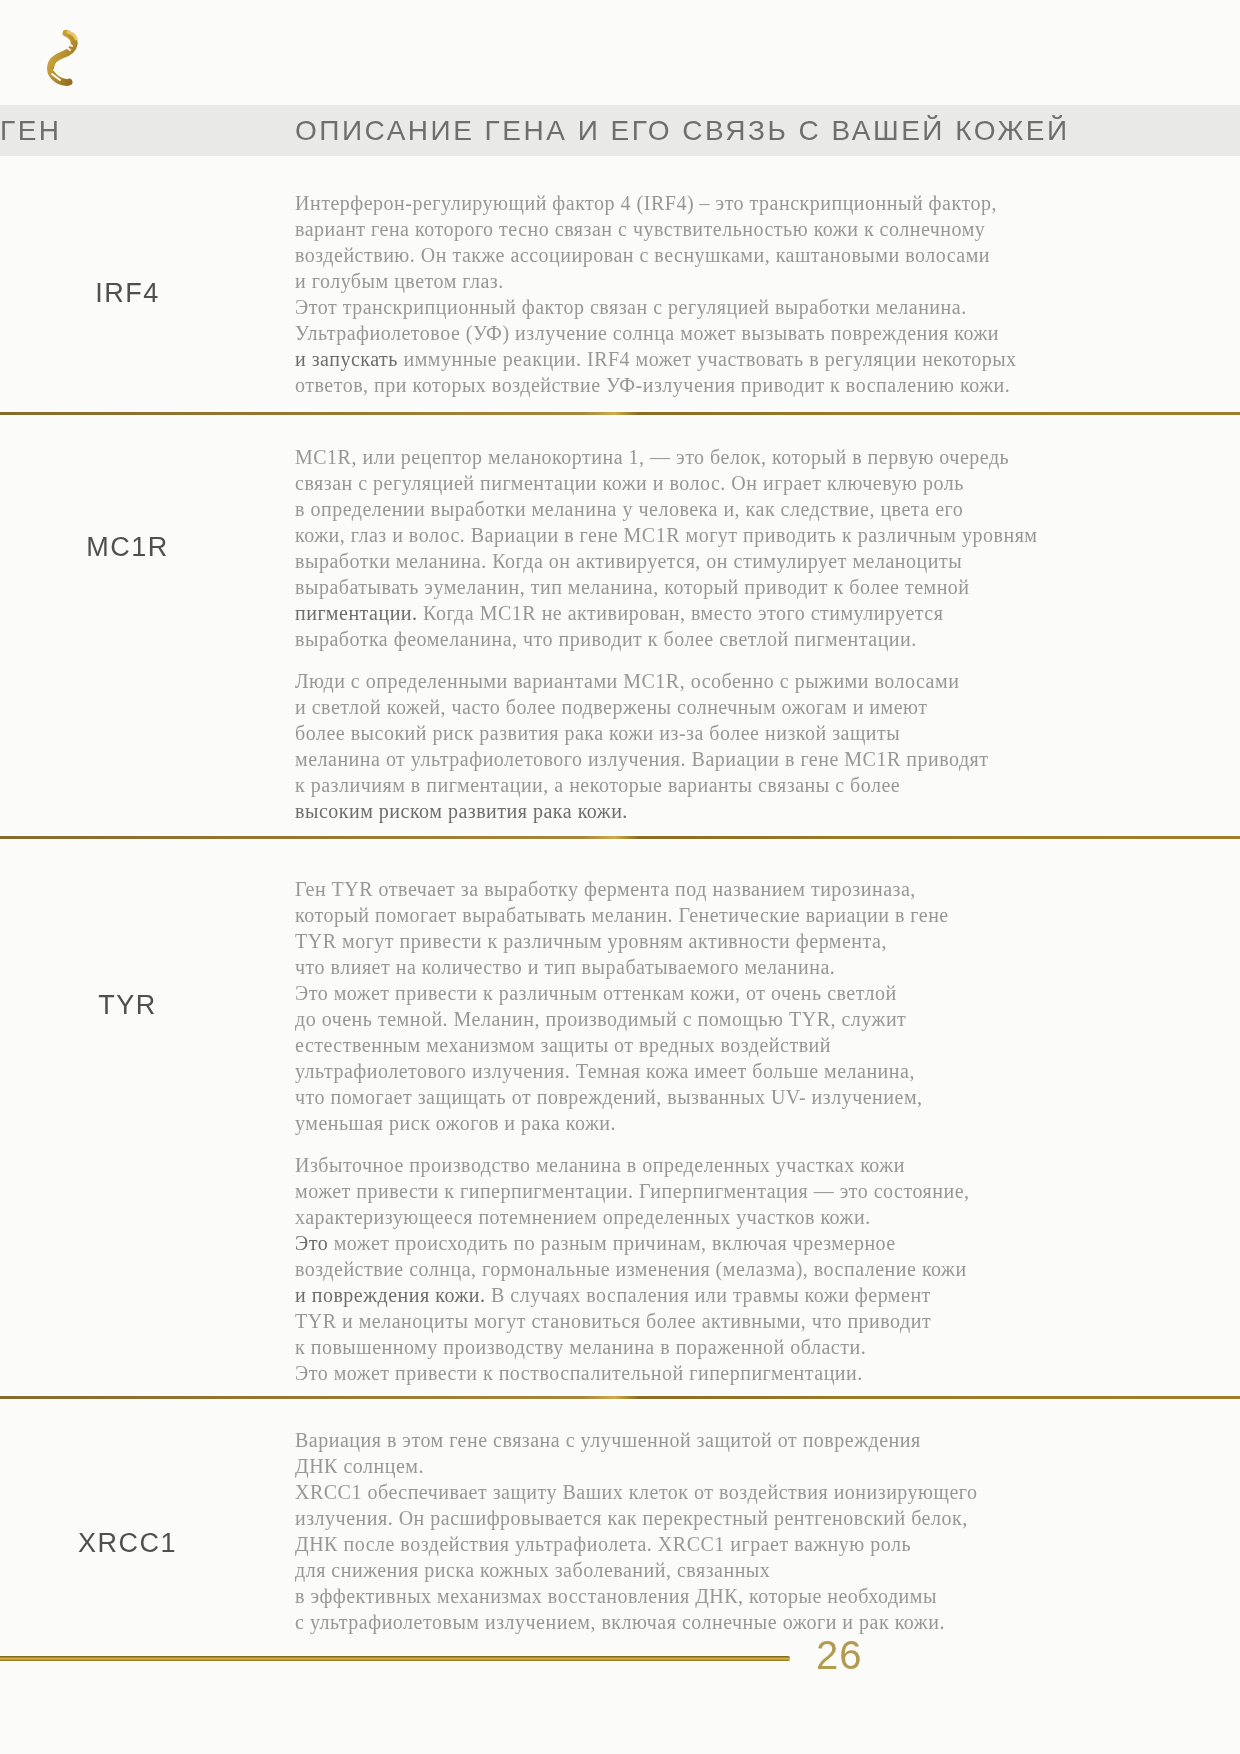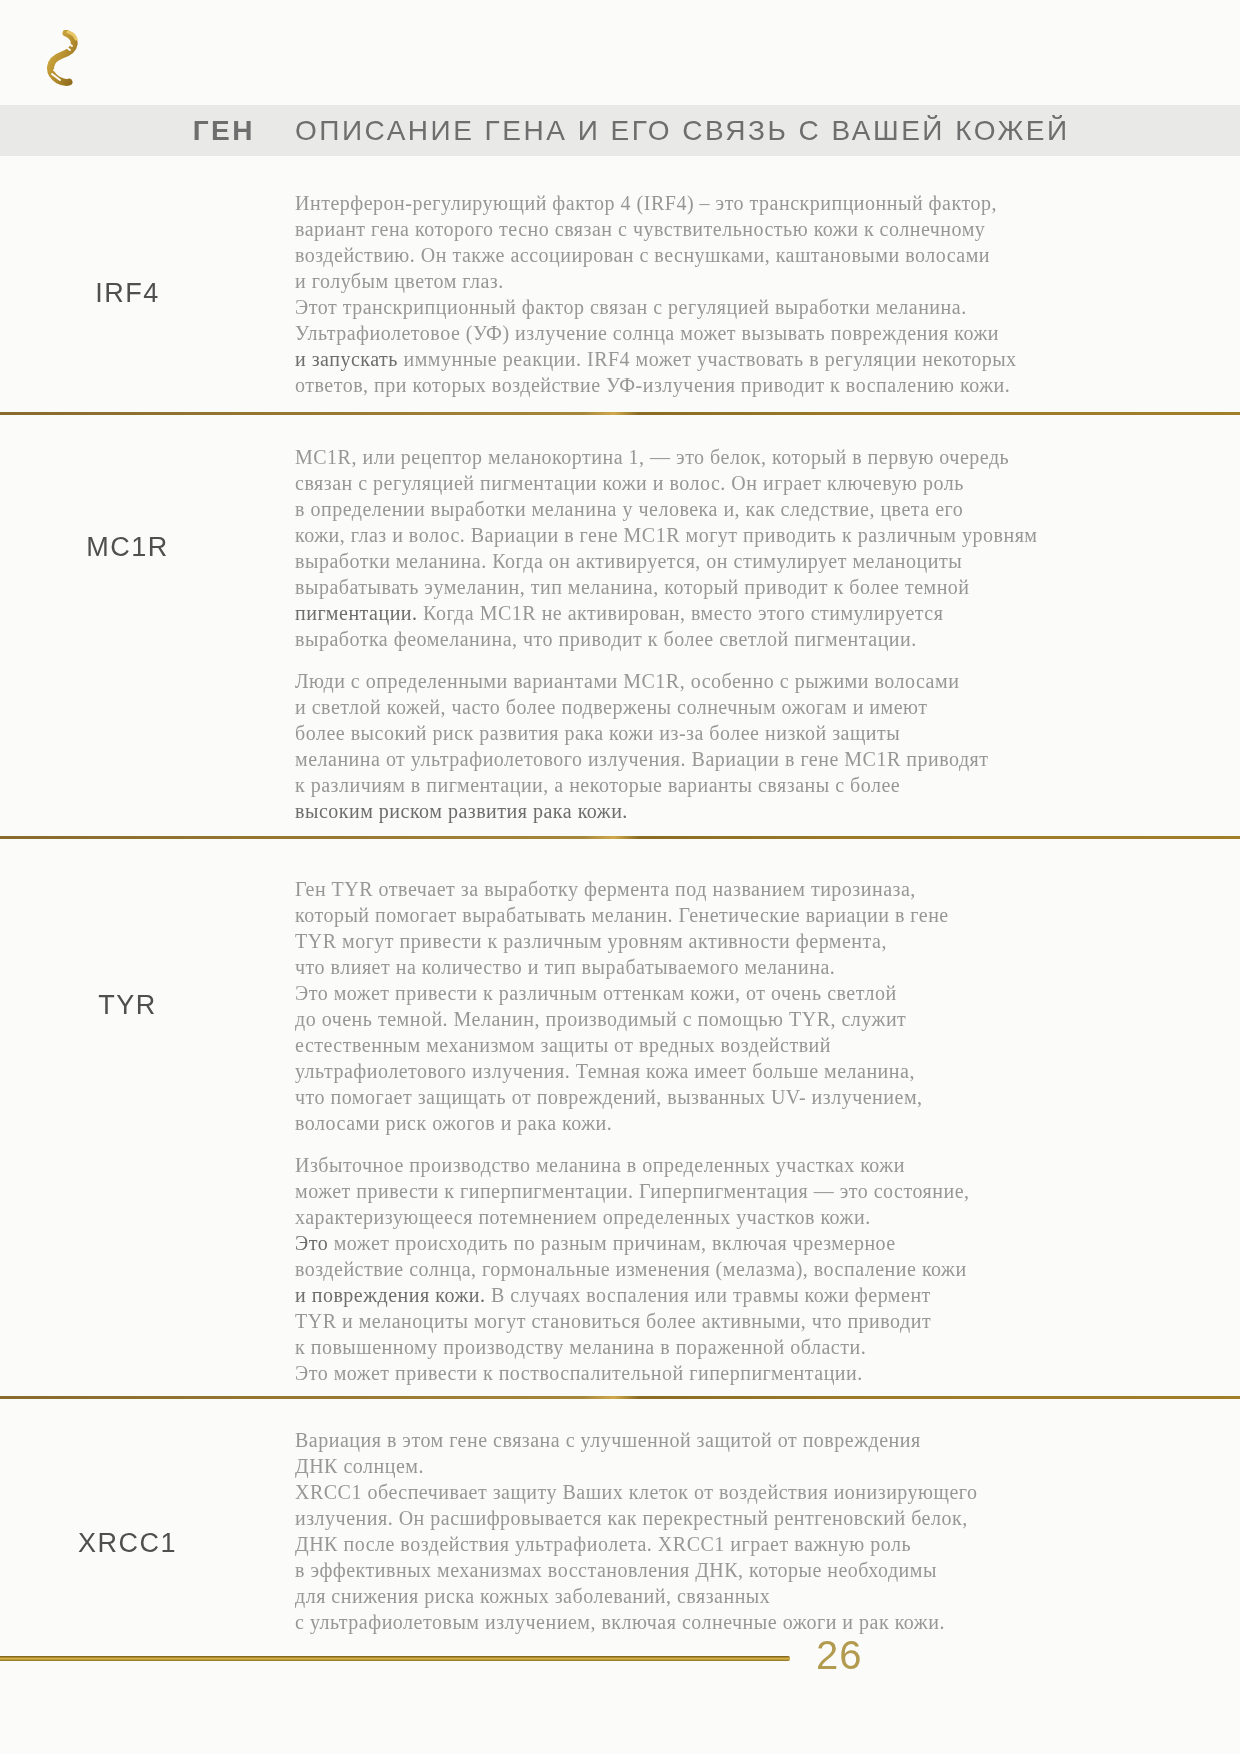--- a/index.html
+++ b/index.html
@@ -15,22 +15,22 @@
     position: absolute; left: 44px; top: 30px;
     width: 38px; height: 64px;
   }
   .header-band {
     position: absolute; left: 0; top: 105px;
     width: 100%; height: 51px;
     background: #e9e9e8;
     display: flex; align-items: center;
   }
   .col-gene-head {
-    width: 255px; text-align: right;
-    font-size: 28px; font-weight: 700; letter-spacing: 2.5px;
+    width: 255px; text-align: left;
+    font-size: 28px; font-weight: 400; letter-spacing: 2.5px;
     color: #6e6e6e;
   }
   .col-desc-head {
     flex: 1; padding-left: 40px;
     font-size: 28px; font-weight: 300; letter-spacing: 2.5px;
     color: #6e6e6e;
     white-space: nowrap;
   }
   .table-body { position: absolute; left: 0; top: 156px; width: 100%; }
   .row { display: flex; }
@@ -156,21 +156,21 @@
           <div class="para">
             <div class="line">Ген TYR отвечает за выработку фермента под названием тирозиназа,</div>
             <div class="line">который помогает вырабатывать меланин. Генетические вариации в гене</div>
             <div class="line">TYR могут привести к различным уровням активности фермента,</div>
             <div class="line">что влияет на количество и тип вырабатываемого меланина.</div>
             <div class="line">Это может привести к различным оттенкам кожи, от очень светлой</div>
             <div class="line">до очень темной. Меланин, производимый с помощью TYR, служит</div>
             <div class="line">естественным механизмом защиты от вредных воздействий</div>
             <div class="line">ультрафиолетового излучения. Темная кожа имеет больше меланина,</div>
             <div class="line">что помогает защищать от повреждений, вызванных UV- излучением,</div>
-            <div class="line">волосами риск ожогов и рака кожи.</div>
+            <div class="line">уменьшая риск ожогов и рака кожи.</div>
           </div>
           <div class="para">
             <div class="line">Избыточное производство меланина в определенных участках кожи</div>
             <div class="line">может привести к гиперпигментации. Гиперпигментация — это состояние,</div>
             <div class="line">характеризующееся потемнением определенных участков кожи.</div>
             <div class="line"><span class="em">Это</span> может происходить по разным причинам, включая чрезмерное</div>
             <div class="line">воздействие солнца, гормональные изменения (мелазма), воспаление кожи</div>
             <div class="line"><span class="em">и повреждения кожи.</span> В случаях воспаления или травмы кожи фермент</div>
             <div class="line">TYR и меланоциты могут становиться более активными, что приводит</div>
             <div class="line">к повышенному производству меланина в пораженной области.</div>
@@ -183,22 +183,22 @@
         <div class="cell-gene">
           <div class="gene-label">XRCC1</div>
         </div>
         <div class="cell-desc">
           <div class="para">
             <div class="line">Вариация в этом гене связана с улучшенной защитой от повреждения</div>
             <div class="line">ДНК солнцем.</div>
             <div class="line">XRCC1 обеспечивает защиту Ваших клеток от воздействия ионизирующего</div>
             <div class="line">излучения. Он расшифровывается как перекрестный рентгеновский белок,</div>
             <div class="line">ДНК после воздействия ультрафиолета. XRCC1 играет важную роль</div>
+            <div class="line">для снижения риска кожных заболеваний, связанных</div>
             <div class="line">в эффективных механизмах восстановления ДНК, которые необходимы</div>
-            <div class="line">для снижения риска кожных заболеваний, связанных</div>
             <div class="line">с ультрафиолетовым излучением, включая солнечные ожоги и рак кожи.</div>
           </div>
         </div>
       </div>
       <div class="footer">
       <div class="footer-rule"></div>
       <div class="page-number">26</div>
     </div>
   </div>
 

